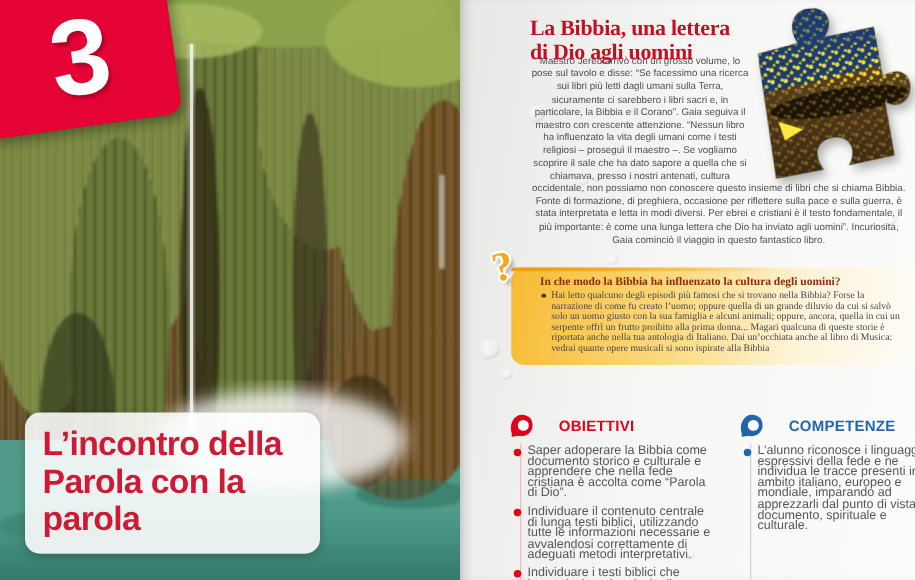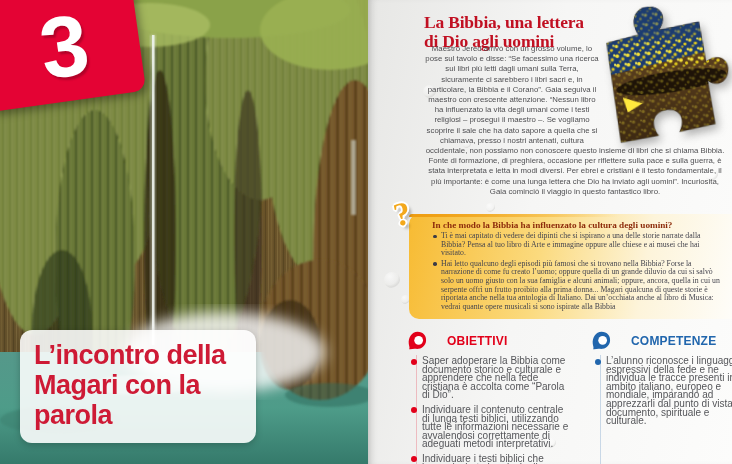--- a/index.html
+++ b/index.html
@@ -153,21 +153,21 @@
       <ellipse cx="140" cy="385" rx="50" ry="10" fill="#cfe3da" opacity=".5" filter="url(#soft)"></ellipse>
       <ellipse cx="60" cy="420" rx="60" ry="14" fill="#3c8271" opacity=".6" filter="url(#soft)"></ellipse>
       <ellipse cx="330" cy="395" rx="45" ry="12" fill="#2f6b5c" opacity=".5" filter="url(#soft)"></ellipse>
     </svg>
 
     <div class="chapter-badge">
       <span>3</span>
     </div>
 
     <div class="title-plate">
-      <h1>L’incontro della Magari con la parola</h1>
+      <h1>L’incontro della Parola con la parola</h1>
     </div>
   </div>
 
   <div class="right-page">
     <div class="drop" style="left:55px;top:85px;width:13px;height:13px;"></div>
     <div class="drop" style="left:95px;top:140px;width:8px;height:8px;"></div>
     <div class="drop" style="left:16px;top:272px;width:16px;height:16px;"></div>
     <div class="drop" style="left:33px;top:295px;width:9px;height:9px;"></div>
     <div class="drop" style="left:258px;top:34px;width:9px;height:9px;"></div>
     <div class="drop" style="left:315px;top:88px;width:11px;height:11px;"></div>
@@ -215,21 +215,20 @@
     <p class="article-body">
       <span class="float-spacer"></span>
       <span>Maestro Jered arrivò con un grosso volume, lo pose sul tavolo e disse: “Se facessimo una ricerca sui libri più letti dagli umani sulla Terra, sicuramente ci sarebbero i libri sacri e, in particolare, la Bibbia e il Corano”. Gaia seguiva il maestro con crescente attenzione. “Nessun libro ha influenzato la vita degli umani come i testi religiosi – proseguì il maestro –. Se vogliamo scoprire il sale che ha dato sapore a quella che si chiamava, presso i nostri antenati, cultura occidentale, non possiamo non conoscere questo insieme di libri che si chiama Bibbia. Fonte di formazione, di preghiera, occasione per riflettere sulla pace e sulla guerra, è stata interpretata e letta in modi diversi. Per ebrei e cristiani è il testo fondamentale, il più importante: è come una lunga lettera che Dio ha inviato agli uomini”. Incuriosita, Gaia cominciò il viaggio in questo fantastico libro.</span>
     </p>
 
     <div class="qmark">?</div>
 
     <div class="question-box">
       <h3>In che modo la Bibbia ha influenzato la cultura degli uomini?</h3>
       <ul>
-        <li>Ti è mai capitato di vedere dei dipinti che si ispirano a una delle storie narrate dalla Bibbia? Pensa al tuo libro di Arte e immagine oppure alle chiese e ai musei che hai visitato.</li>
         <li>Hai letto qualcuno degli episodi più famosi che si trovano nella Bibbia? Forse la narrazione di come fu creato l’uomo; oppure quella di un grande diluvio da cui si salvò solo un uomo giusto con la sua famiglia e alcuni animali; oppure, ancora, quella in cui un serpente offrì un frutto proibito alla prima donna... Magari qualcuna di queste storie è riportata anche nella tua antologia di Italiano. Dai un’occhiata anche al libro di Musica: vedrai quante opere musicali si sono ispirate alla Bibbia</li>
       </ul>
     </div>
 
     <div class="cols">
       <section class="col col-obj">
         <div class="hdr">
           <svg viewBox="0 0 20 20" aria-hidden="true">
             <path d="M10 .8 C16 .8 19.5 5 19 10.5 C18.5 16 13.5 19.5 8 18.8 C5.5 18.5 3.5 19.6 1.2 19.2 C2.2 17.4 1 15.8 .8 13.5 C.2 7 4 .8 10 .8 Z" fill="#e2001a"></path>
             <circle cx="11.2" cy="9.8" r="4.6" fill="#ffffff"></circle>

